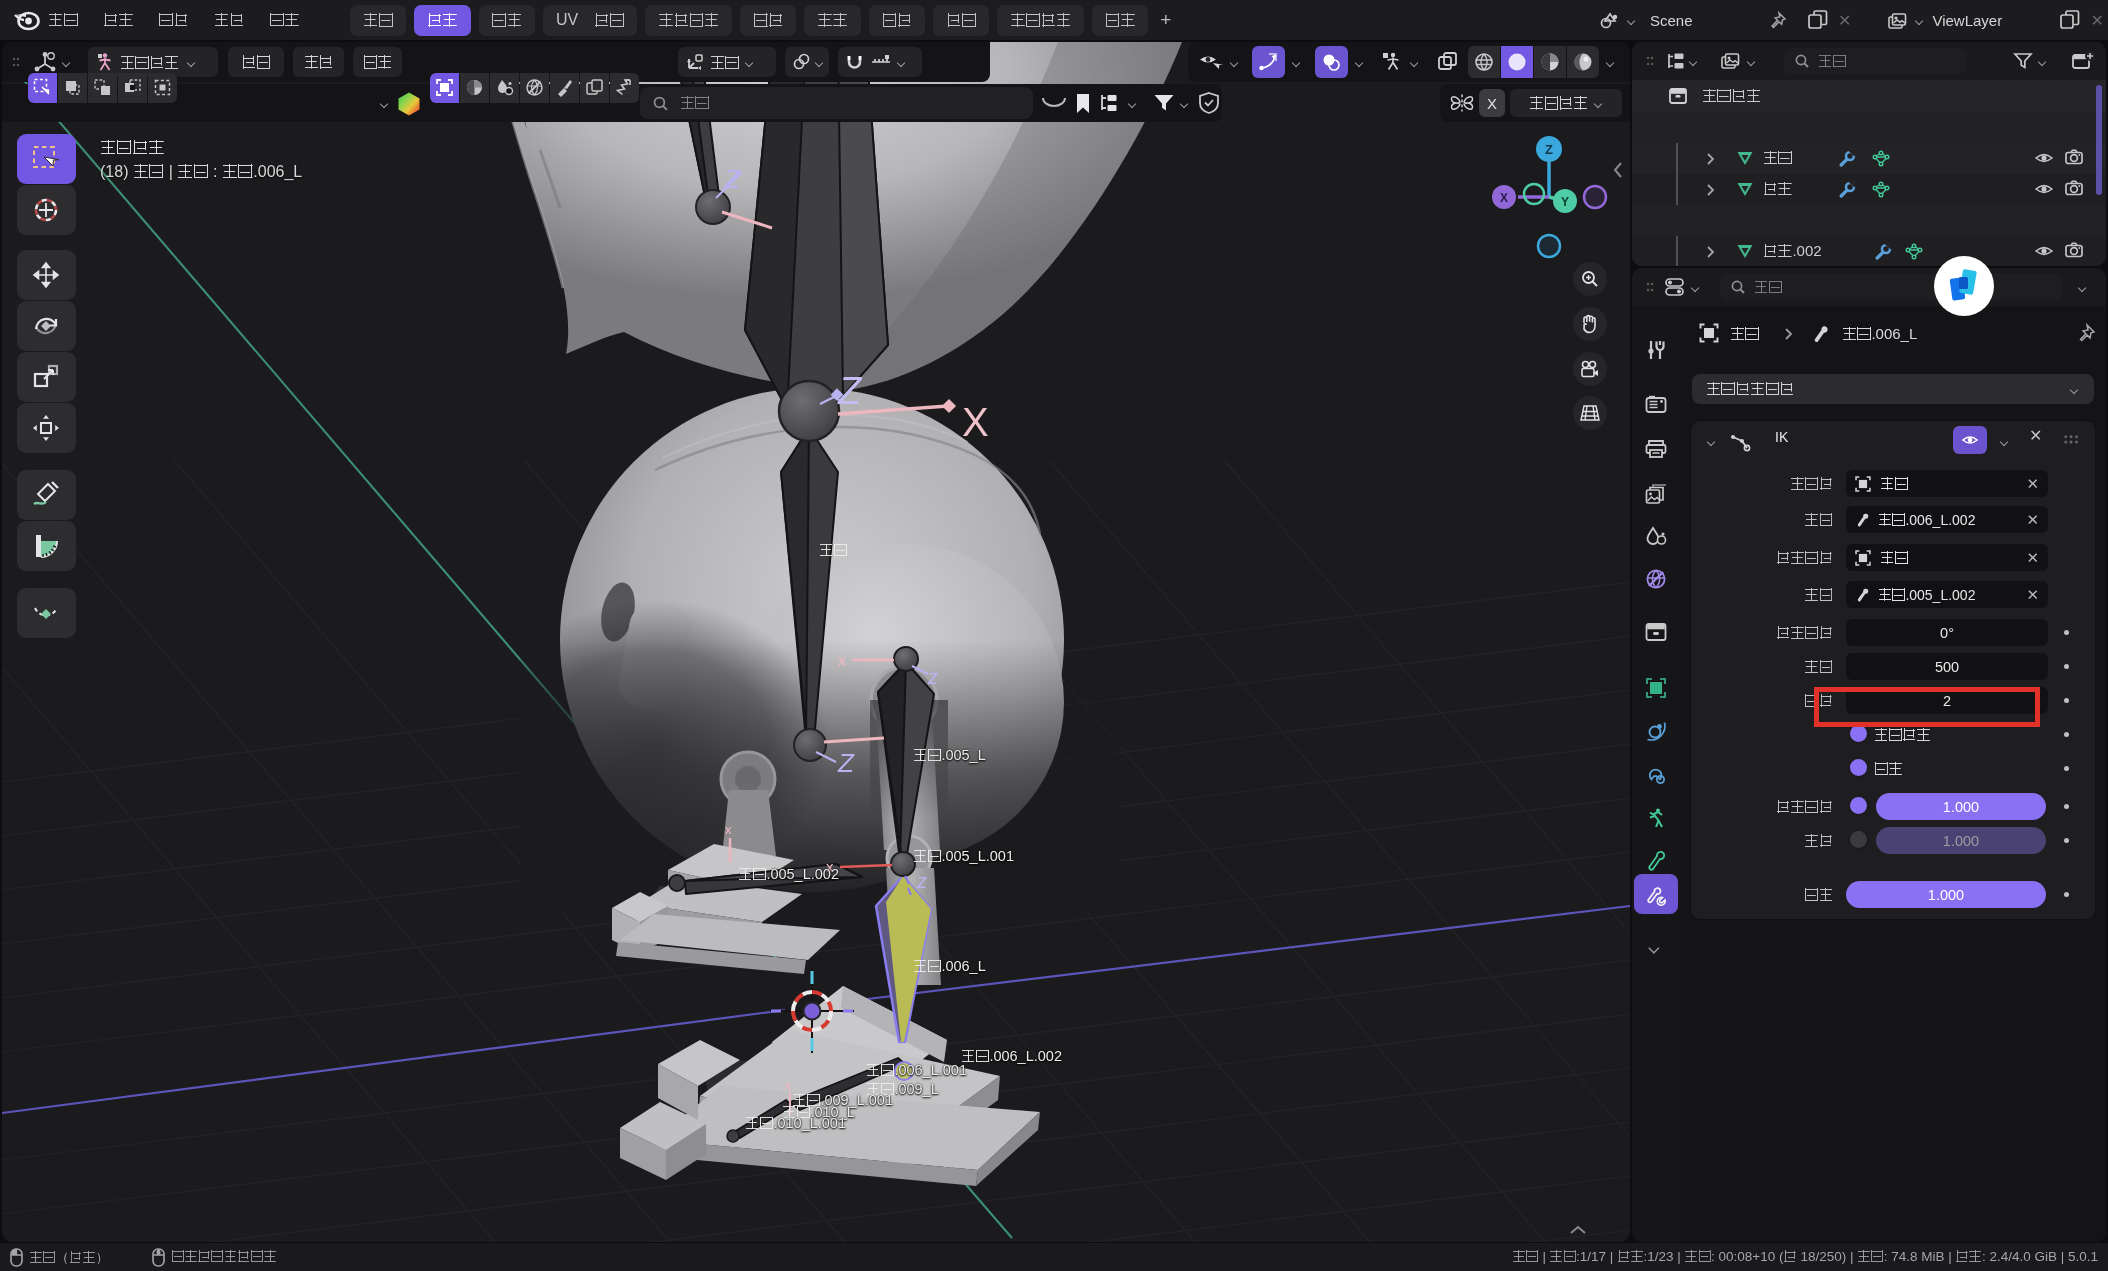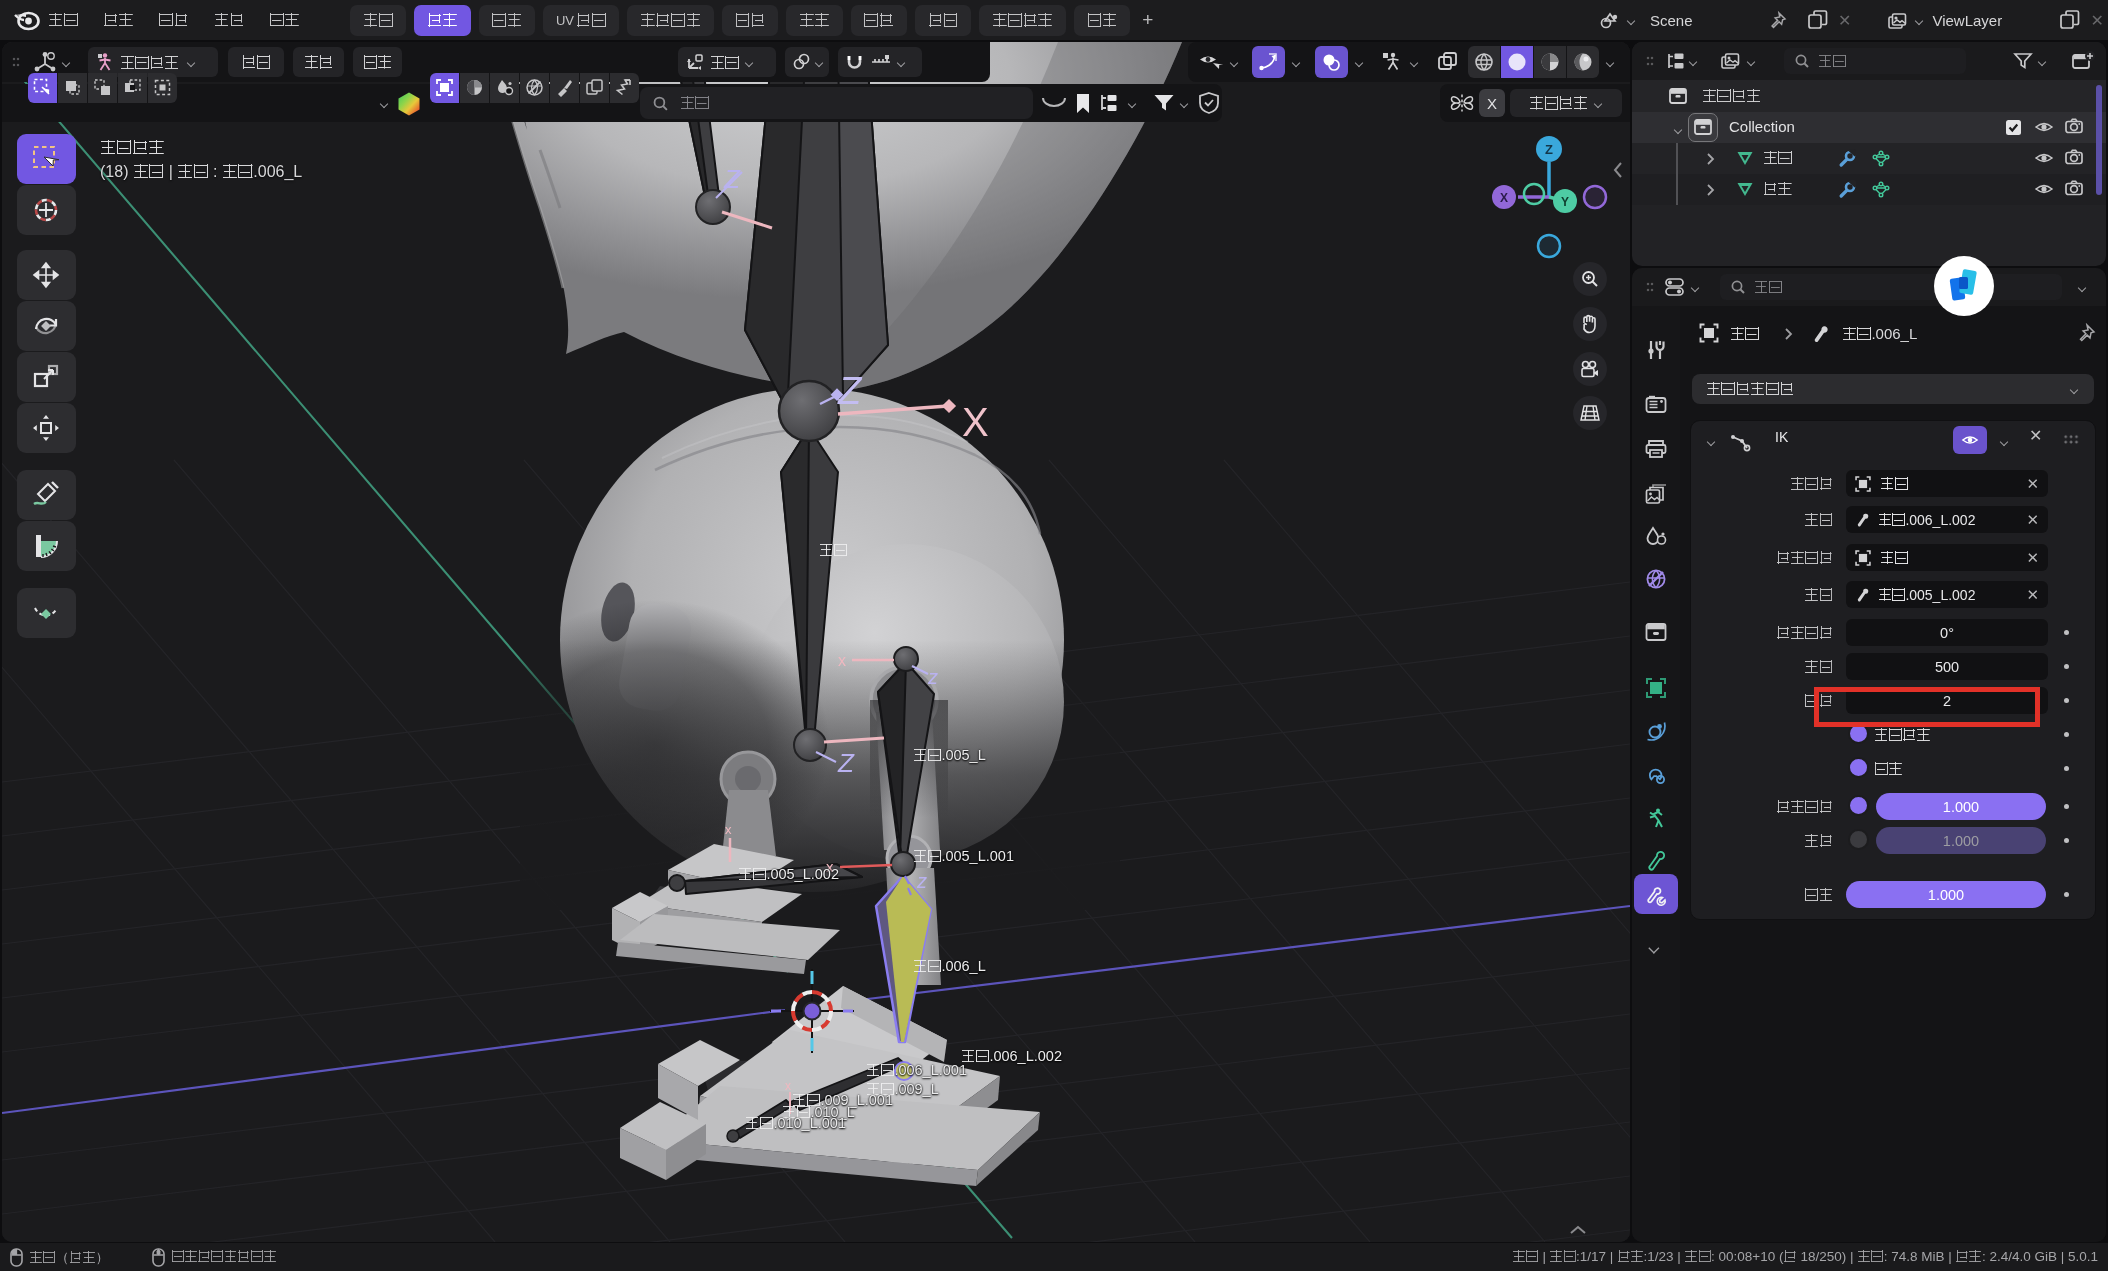--- a/index.html
+++ b/index.html
@@ -54,21 +54,21 @@
       </div>
     <div class="tab act">
         <s></s>
         <b></b>
       </div>
     <div class="tab">
         <u></u>
         <b></b>
       </div>
     <div class="tab">
-        <span style="font-size:13px;margin-right:2px">UV</span>
+        <span style="font-size:16px;margin-right:16px">UV</span>
         <s></s>
         <u></u>
       </div>
     <div class="tab">
         <b></b>
         <s></s>
         <u></u>
         <b></b>
       </div>
     <div class="tab">
@@ -784,37 +784,20 @@
         <path d="M20 3 v6 M17 6 h6" stroke="#c9c9cb" stroke-width="1.6"></path>
       </svg>
   </div>
   
   <div class="orow" style="top:38px;height:32px;background:#252528">
     <svg class="abs" style="left:36px;top:6px" width="20" height="20" viewBox="0 0 20 20">
         <use href="#boxic"></use>
       </svg>
     <span class="abs" style="left:70px;top:7px"><b></b><u></u><s></s><b></b></span>
   </div>
-  <div class="orow" style="top:70px;height:31px;background:#2e2e32">
-    <span class="chev abs" style="left:42px;top:13px;transform:rotate(0deg)"></span>
-    <div class="abs" style="left:56px;top:1px;width:30px;height:29px;border:1.5px solid #77777a;border-radius:7px;background:#3a3a3e"></div>
-    <svg class="abs" style="left:61px;top:5px" width="20" height="20" viewBox="0 0 20 20">
-        <use href="#boxic"></use>
-      </svg>
-    <span class="abs" style="left:97px;top:6px;color:#e2e2e4">Collection</span>
-    <svg class="abs" style="left:372px;top:6px" width="19" height="19" viewBox="0 0 19 19">
-        <use href="#chk"></use>
-      </svg>
-    <svg class="abs" style="left:402px;top:5px" width="20" height="20" viewBox="0 0 20 20">
-        <use href="#eyeic"></use>
-      </svg>
-    <svg class="abs" style="left:432px;top:4px" width="20" height="20" viewBox="0 0 20 20">
-        <use href="#camic"></use>
-      </svg>
-  </div>
   <div class="orow" style="top:101px;background:#232326">
     <div class="abs" style="left:44px;top:0;width:2px;height:31px;background:#515155"></div>
     <svg class="abs" style="left:72px;top:9px" width="12" height="14" viewBox="0 0 12 14">
         <path d="M4 2 L9 7 L4 12" fill="none" stroke="#a5a5a8" stroke-width="1.8"></path>
       </svg>
     <svg class="abs" style="left:103px;top:5px" width="20" height="20" viewBox="0 0 20 20">
         <use href="#meshtri"></use>
       </svg>
     <span class="abs" style="left:131px;top:6px"><b></b><u></u></span>
     <svg class="abs" style="left:205px;top:6px" width="19" height="19" viewBox="0 0 19 19">
@@ -836,20 +819,42 @@
         <path d="M4 2 L9 7 L4 12" fill="none" stroke="#a5a5a8" stroke-width="1.8"></path>
       </svg>
     <svg class="abs" style="left:103px;top:5px" width="20" height="20" viewBox="0 0 20 20">
         <use href="#meshtri"></use>
       </svg>
     <span class="abs" style="left:131px;top:6px"><s></s><b></b></span>
     <svg class="abs" style="left:205px;top:6px" width="19" height="19" viewBox="0 0 19 19">
         <use href="#wrench"></use>
       </svg>
     <svg class="abs" style="left:239px;top:6px" width="20" height="20" viewBox="0 0 20 20">
+        <use href="#meshdata"></use>
+      </svg>
+    <svg class="abs" style="left:402px;top:5px" width="20" height="20" viewBox="0 0 20 20">
+        <use href="#eyeic"></use>
+      </svg>
+    <svg class="abs" style="left:432px;top:4px" width="20" height="20" viewBox="0 0 20 20">
+        <use href="#camic"></use>
+      </svg>
+  </div>
+  <div class="orow" style="top:194px;background:#1f1f22">
+    <div class="abs" style="left:44px;top:0;width:2px;height:31px;background:#515155"></div>
+    <svg class="abs" style="left:72px;top:9px" width="12" height="14" viewBox="0 0 12 14">
+        <path d="M4 2 L9 7 L4 12" fill="none" stroke="#a5a5a8" stroke-width="1.8"></path>
+      </svg>
+    <svg class="abs" style="left:103px;top:5px" width="20" height="20" viewBox="0 0 20 20">
+        <use href="#meshtri"></use>
+      </svg>
+    <span class="abs" style="left:131px;top:6px"><s></s><b></b>.002</span>
+    <svg class="abs" style="left:241px;top:6px" width="19" height="19" viewBox="0 0 19 19">
+        <use href="#wrench"></use>
+      </svg>
+    <svg class="abs" style="left:272px;top:6px" width="20" height="20" viewBox="0 0 20 20">
         <use href="#meshdata"></use>
       </svg>
     <svg class="abs" style="left:402px;top:5px" width="20" height="20" viewBox="0 0 20 20">
         <use href="#eyeic"></use>
       </svg>
     <svg class="abs" style="left:432px;top:4px" width="20" height="20" viewBox="0 0 20 20">
         <use href="#camic"></use>
       </svg>
   </div>
   <div class="abs" style="left:464px;top:43px;width:6px;height:110px;border-radius:3px;background:#5b50a8"></div>

